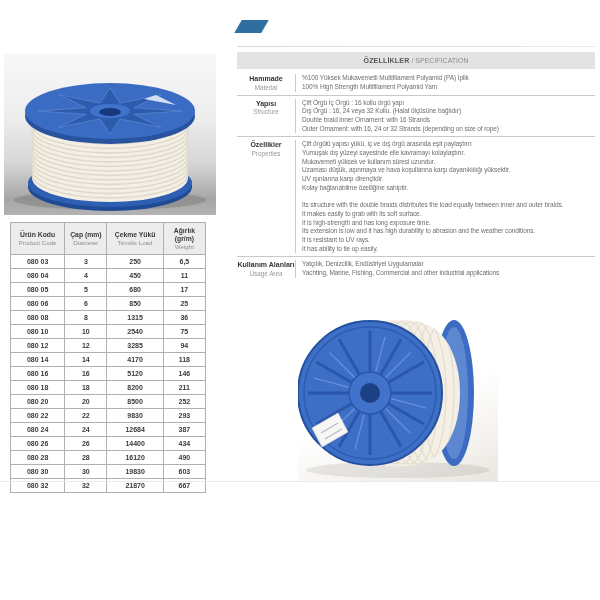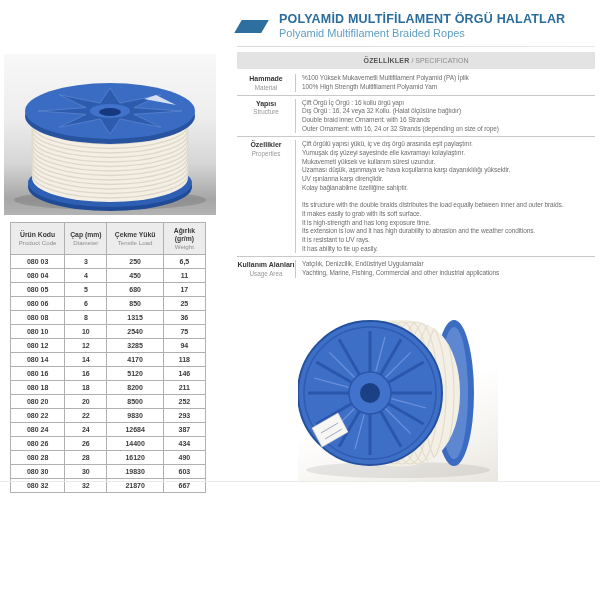--- a/index.html
+++ b/index.html
@@ -54,24 +54,20 @@
   }
   .page-bottom-rule{position:absolute;left:0;top:481px;width:600px;height:1px;background:#eceae6;}
 </style>
 </head>
 <body>
 
 <div class="page">
 
   <div class="title-block">
     <div class="logo-mark"></div>
-    <div class="title-text">
-      <div class="t1">POLYAMİD MULTİFİLAMENT ÖRGÜ HALATLAR</div>
-      <div class="t2">Polyamid Multifilament Braided Ropes</div>
-    </div>
   </div>
   <div class="title-rule"></div>
 
   <div class="photo-top">
     <svg width="212" height="161" viewBox="0 0 212 161">
       <ellipse cx="106" cy="146" rx="96" ry="10" fill="rgba(0,0,0,0.13)"></ellipse>
       <ellipse cx="106" cy="133" rx="82" ry="24" fill="#1f4a96"></ellipse>
       <ellipse cx="106" cy="129" rx="82" ry="24" fill="#2e5fb2"></ellipse>
       <path d="M28,62 L28,124 A78,24 0 0 0 184,124 L184,62 Z" fill="#f3efe5"></path>
       <g stroke="#ded7c8" stroke-width="1.3" fill="none">

